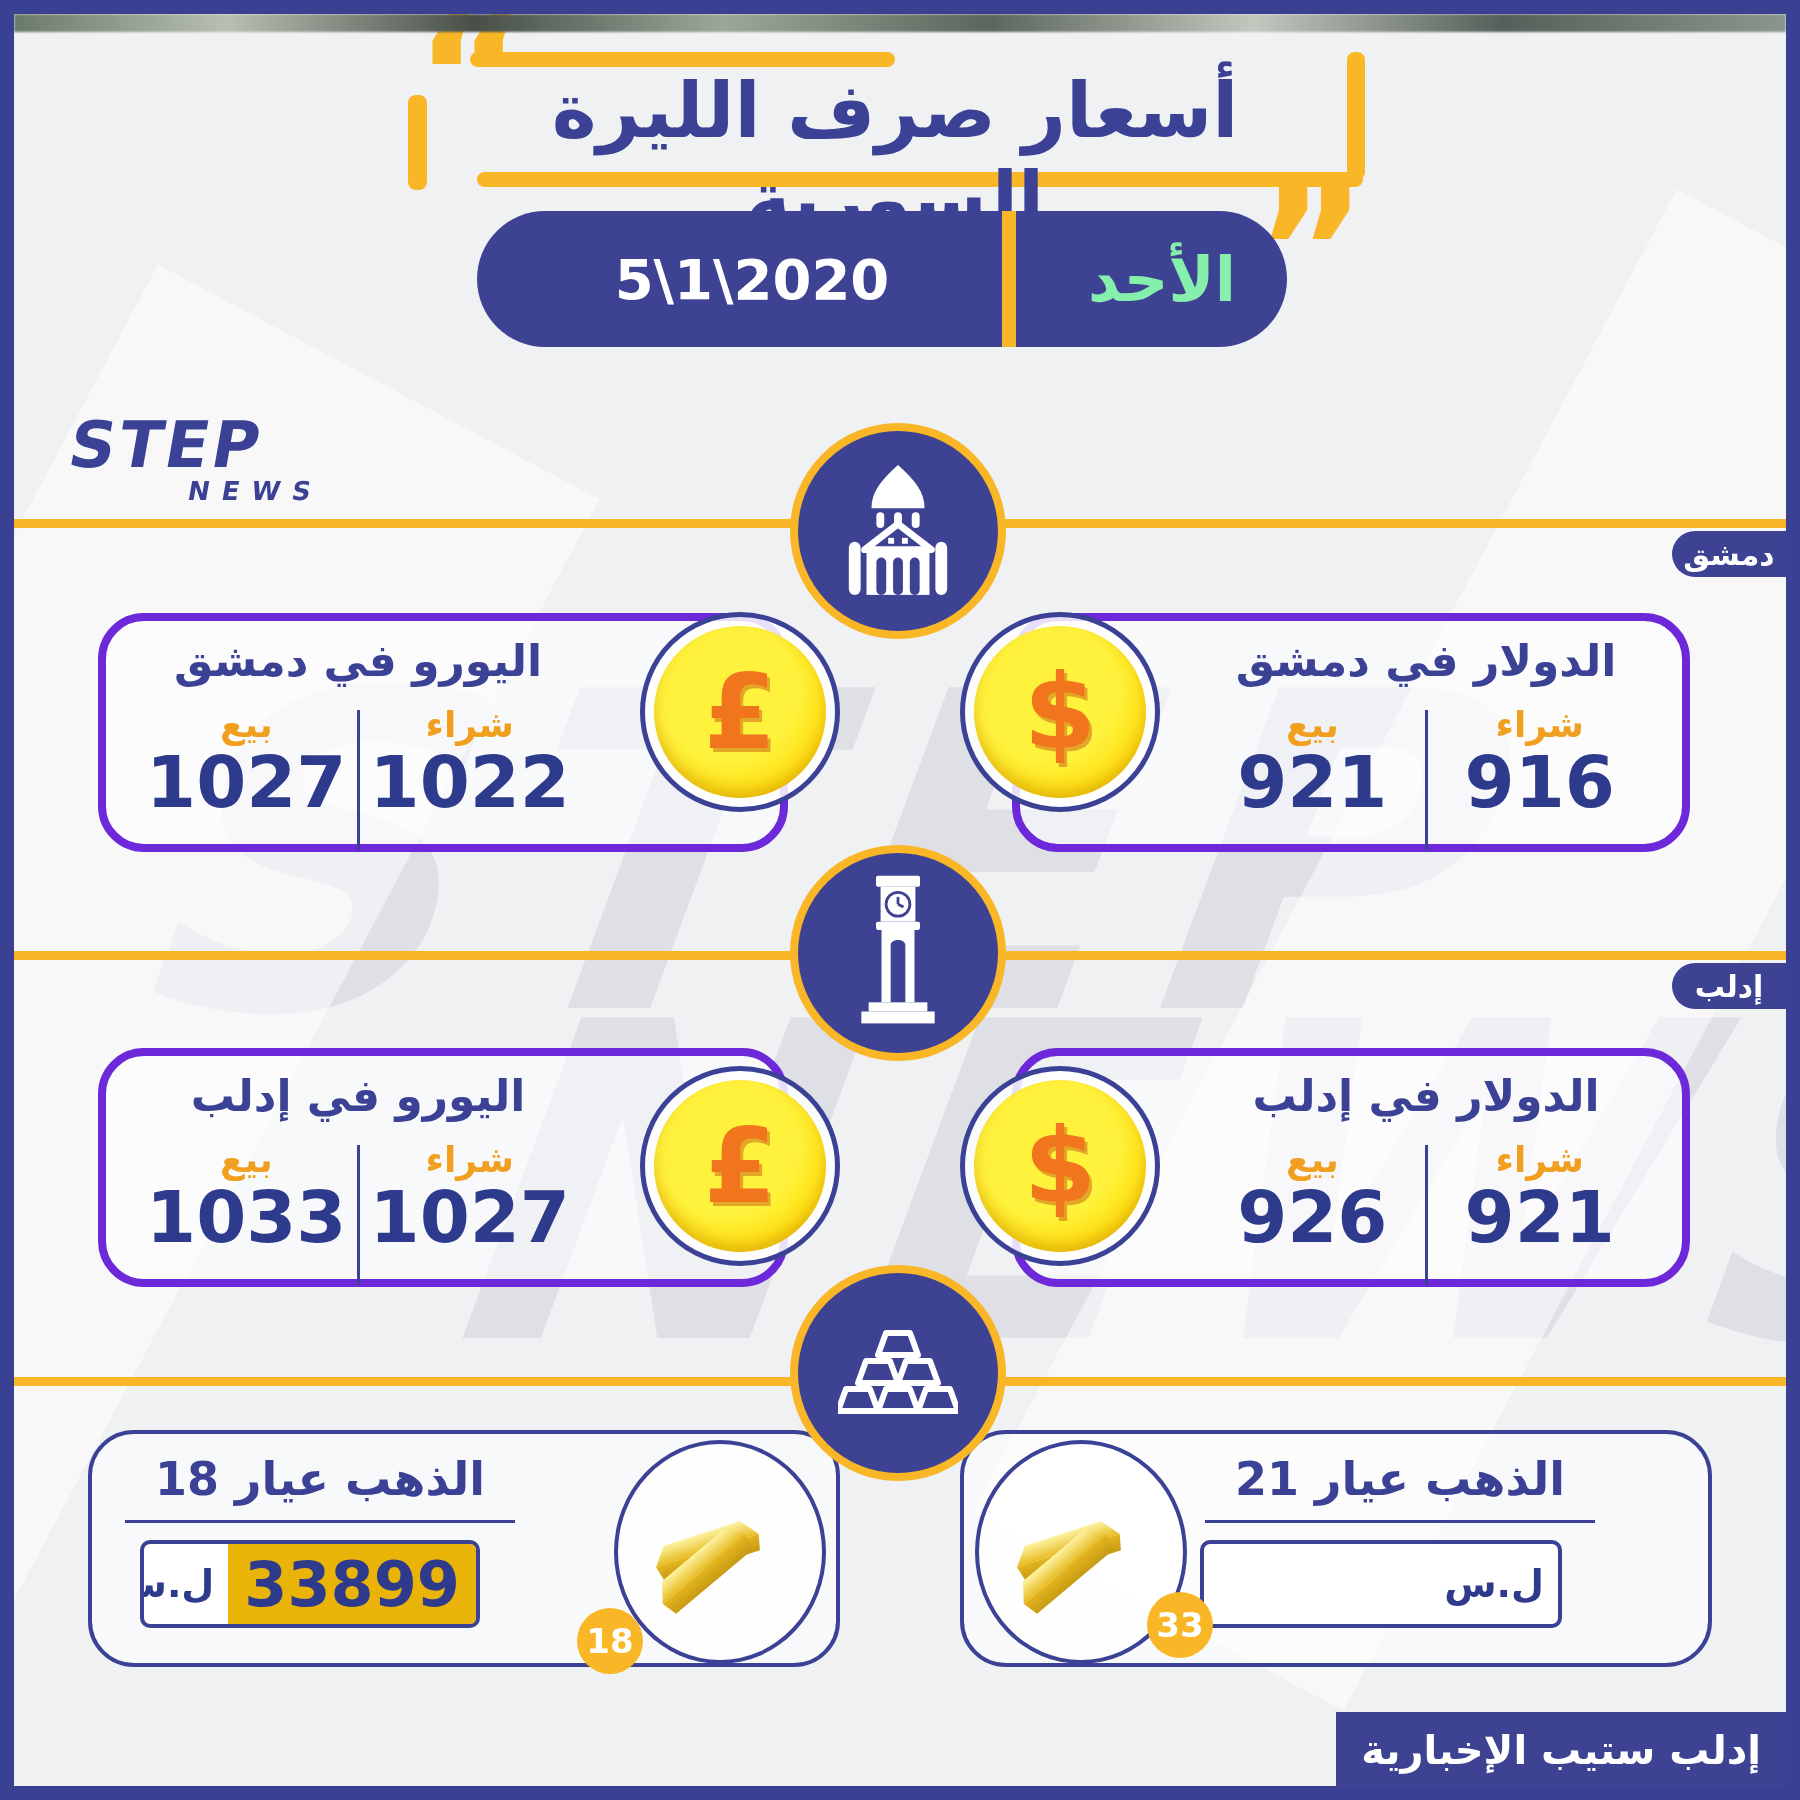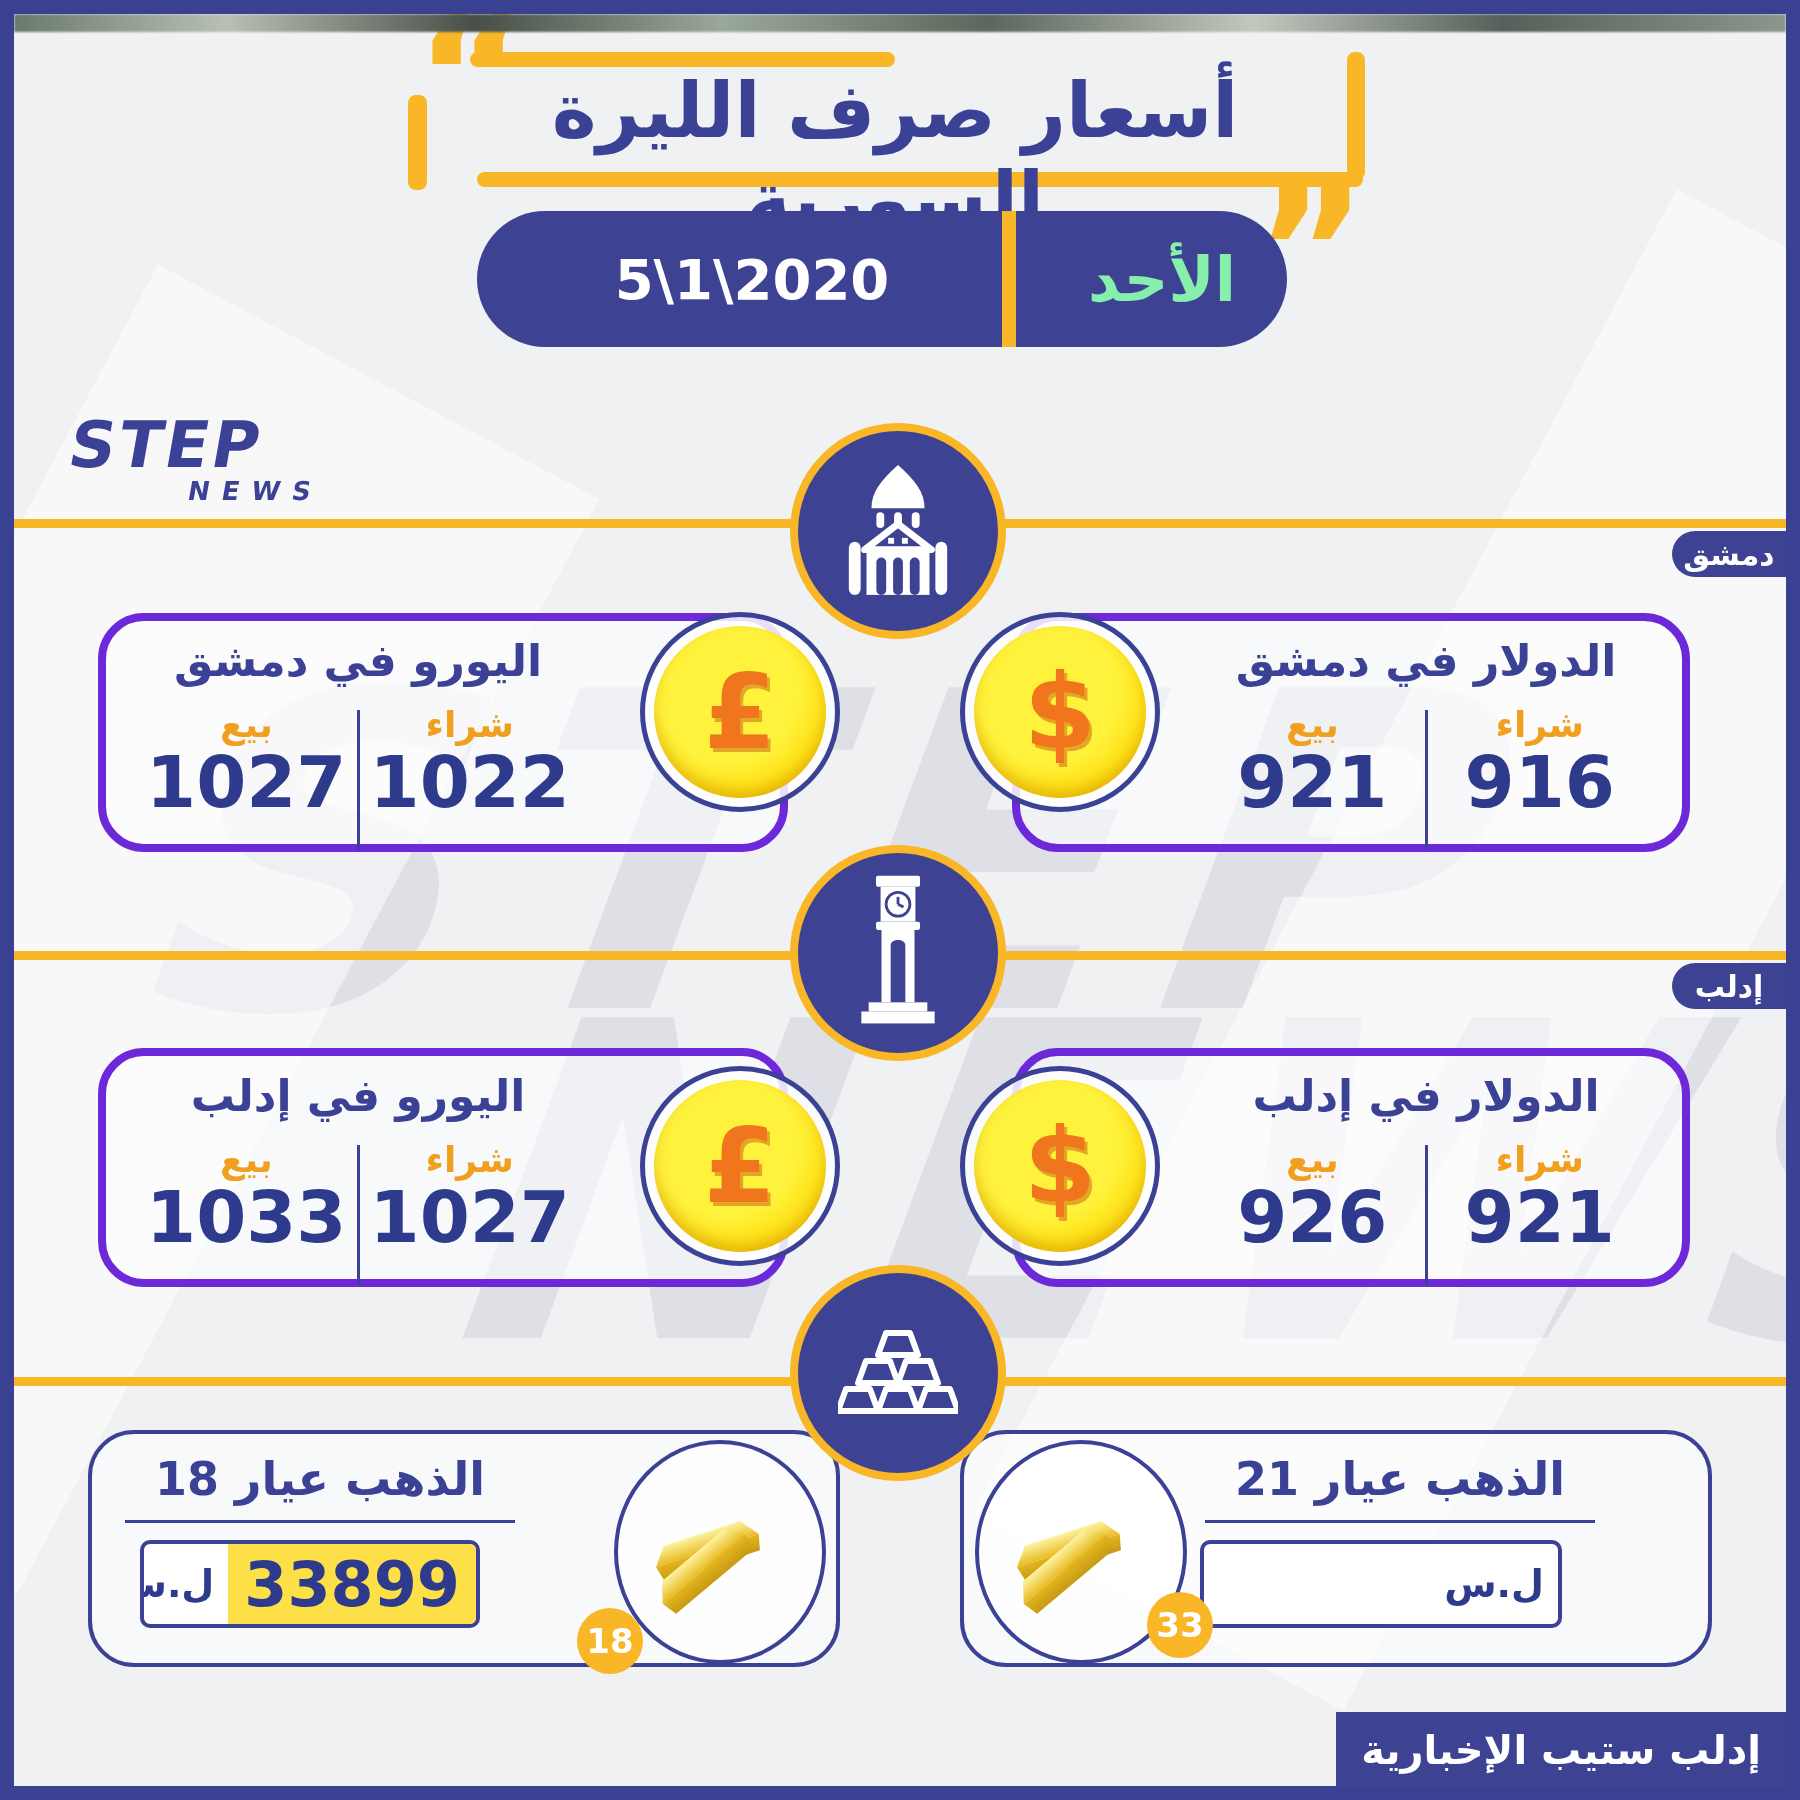--- a/index.html
+++ b/index.html
@@ -65,21 +65,21 @@
   .coin-symbol{color:#f0751d;font-size:104px;font-weight:bold;
       text-shadow:3px 4px 0 rgba(196,74,14,0.45);}
   
   .gold-card{position:absolute;top:1430px;width:752px;height:237px;border:4px solid #3b4296;
       border-radius:46px;background:rgba(255,255,255,0.55);box-sizing:border-box;z-index:4;}
   .gold-title{position:absolute;top:1452px;color:#3b4296;font-size:46px;font-weight:bold;
       direction:rtl;text-align:center;z-index:5;white-space:nowrap;}
   .gold-divider{position:absolute;top:1520px;height:3px;background:#3b4296;z-index:5;}
   .gold-box{position:absolute;top:1540px;height:88px;background:#ffffff;border:4px solid #3b4296;
       border-radius:10px;box-sizing:border-box;display:flex;direction:rtl;overflow:hidden;z-index:5;}
-  .gold-num{background:#fde047;color:#2e3a8c;font-size:62px;font-weight:bold;display:flex;
+  .gold-num{background:#eab308;color:#2e3a8c;font-size:62px;font-weight:bold;display:flex;
       align-items:center;padding:0 16px;}
   .gold-unit{color:#2e3a8c;font-size:38px;font-weight:bold;display:flex;align-items:center;padding:0 14px;}
   .gold-oval{position:absolute;top:1440px;width:212px;height:224px;border:4px solid #3b4296;
       border-radius:50%;background:rgba(255,255,255,0.8);box-sizing:border-box;display:flex;
       align-items:center;justify-content:center;z-index:6;}
   .karat-badge{position:absolute;width:66px;height:66px;border-radius:50%;background:#f9b626;
       color:#ffffff;font-size:34px;font-weight:bold;display:flex;align-items:center;
       justify-content:center;z-index:7;}
   
   .footer-bar{position:absolute;left:1336px;top:1712px;width:450px;height:76px;background:#3d4392;

